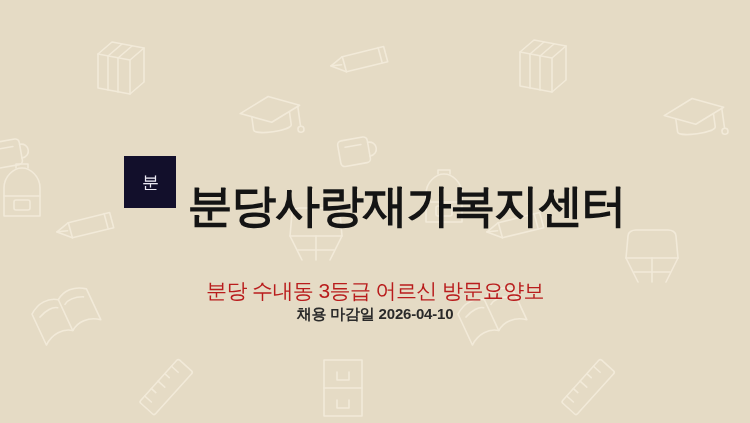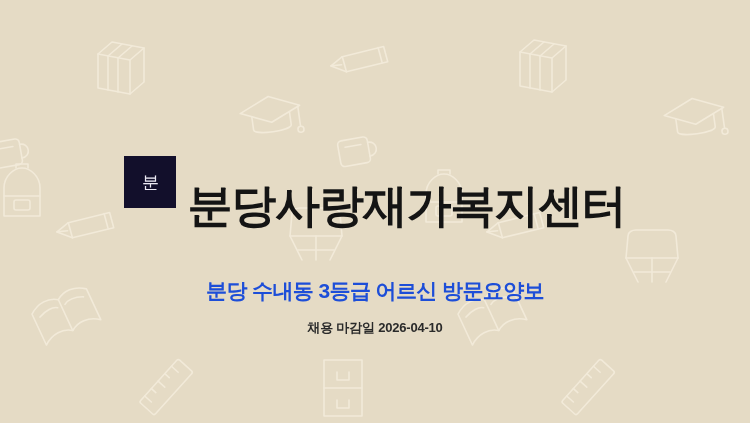--- a/index.html
+++ b/index.html
@@ -85,31 +85,30 @@
     font-size: 45px;
     font-weight: 700;
     line-height: 1.08;
     letter-spacing: -1.2px;
     white-space: nowrap;
     margin-top: 48px;
   }
 
   #subtitle {
     margin-top: 46px;
-    color: #1d4ed8;
+    color: #b91c1c;
     font-size: 21px;
-    font-weight: 700;
+    font-weight: 400;
     letter-spacing: -0.6px;
     white-space: nowrap;
   }
 
   #deadline {
-    margin-top: 14px;
     color: #2a2a2a;
-    font-size: 13px;
+    font-size: 15px;
     font-weight: 700;
     letter-spacing: -0.2px;
     white-space: nowrap;
   }
 </style>
 </head>
 <body>
 
 <div id="card">
 

